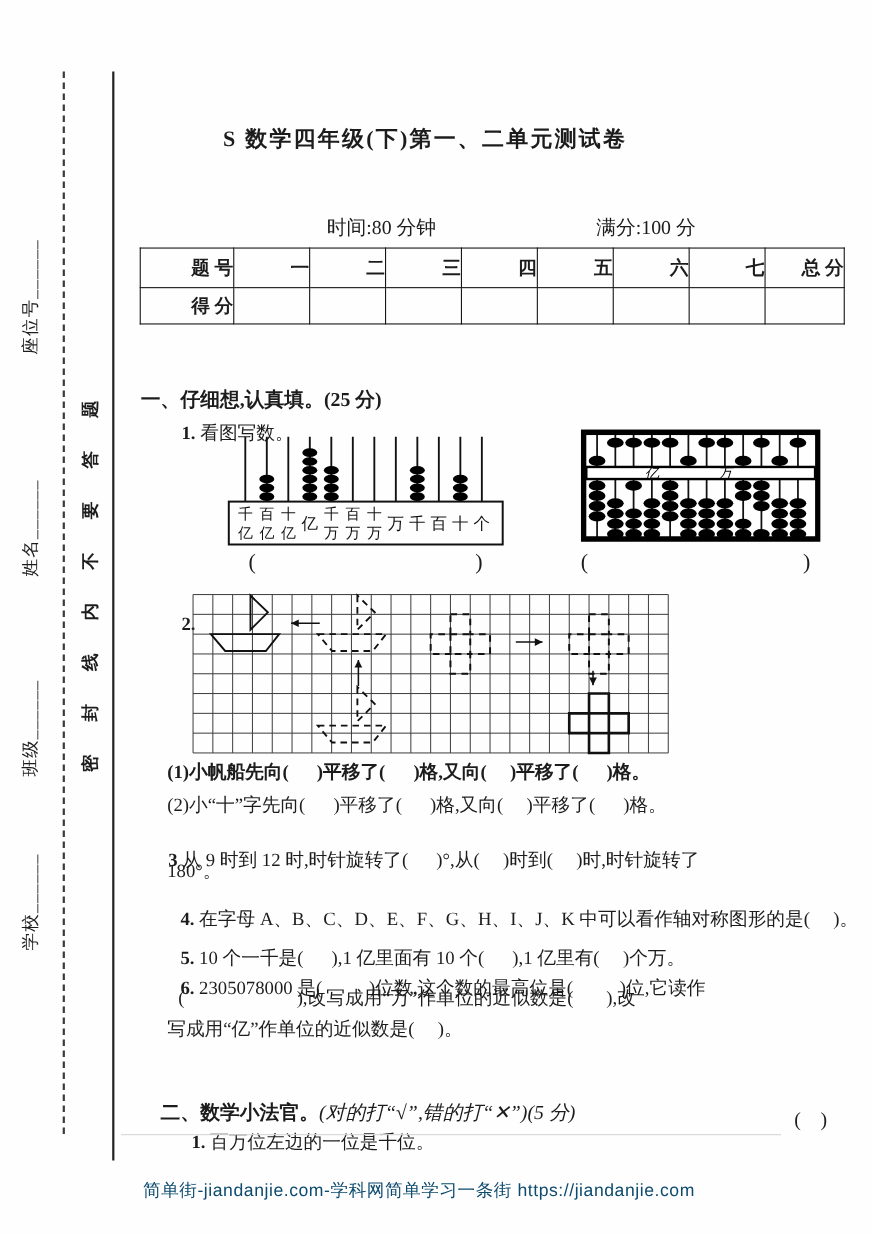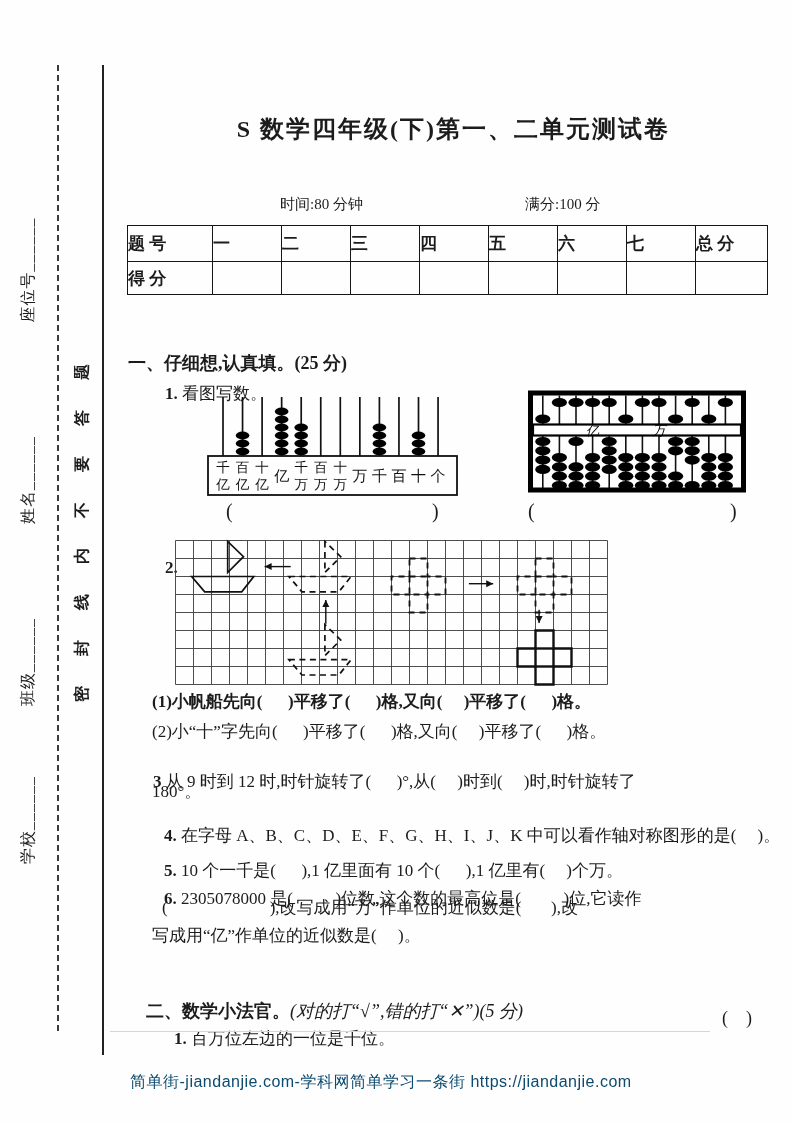--- a/index.html
+++ b/index.html
@@ -5,26 +5,26 @@
   html,body{margin:0;padding:0;background:#fff;}
   .page{position:relative;width:793px;height:1122px;background:#fefefe;overflow:hidden;
         font-family:"Liberation Serif","DejaVu Serif",serif;color:#1c1c1c;}
   .vline-dashed{position:absolute;left:57px;top:65px;height:966px;border-left:2px dashed #3a3a3a;}
   .vline-solid{position:absolute;left:102px;top:65px;height:990px;border-left:2px solid #222;}
   .hairline{position:absolute;left:110px;top:1031px;width:600px;border-top:1px solid #d6d6d6;}
   .seal-label{position:absolute;width:170px;height:20px;left:-57px;text-align:center;
               transform:rotate(-90deg);font-size:16px;white-space:pre;letter-spacing:1px;}
   .seal-text{position:absolute;width:340px;height:20px;left:-88px;top:522px;text-align:center;
              transform:rotate(-90deg);font-size:16px;letter-spacing:13px;white-space:pre;font-weight:600;}
-  .title{position:absolute;left:103px;top:113px;width:567px;text-align:right;
-         font-size:24px;font-weight:bold;letter-spacing:2px;white-space:pre;}
-  .meta{position:absolute;top:195px;font-size:15px;white-space:pre;}
+  .title{position:absolute;left:103px;top:113px;width:567px;text-align:center;
+         font-size:20px;font-weight:bold;letter-spacing:2px;white-space:pre;}
+  .meta{position:absolute;top:195px;font-size:18px;white-space:pre;margin-left:17px;}
   .score-table{position:absolute;left:127px;top:225px;border-collapse:collapse;
                font-size:17px;font-weight:600;}
-  .score-table td{border:1.7px solid #161616;text-align:left;padding:0;}
+  .score-table td{border:1.7px solid #161616;text-align:right;padding:0;}
   .score-table tr.r1 td{height:35px;}
   .score-table tr.r2 td{height:32px;}
   .line{position:absolute;font-size:17px;white-space:pre;line-height:20px;}
   .qnum{font-weight:bold;}
   .heading{font-weight:bold;font-size:18px;}
   .heading .rest{font-weight:normal;font-style:italic;}
   .paren{position:absolute;font-size:20px;}
   svg{position:absolute;display:block;}
   .footer{position:absolute;left:130px;top:1072px;font-size:16px;color:#0c4a6e;
           font-family:"Liberation Sans","DejaVu Sans",sans-serif;letter-spacing:0.5px;}

